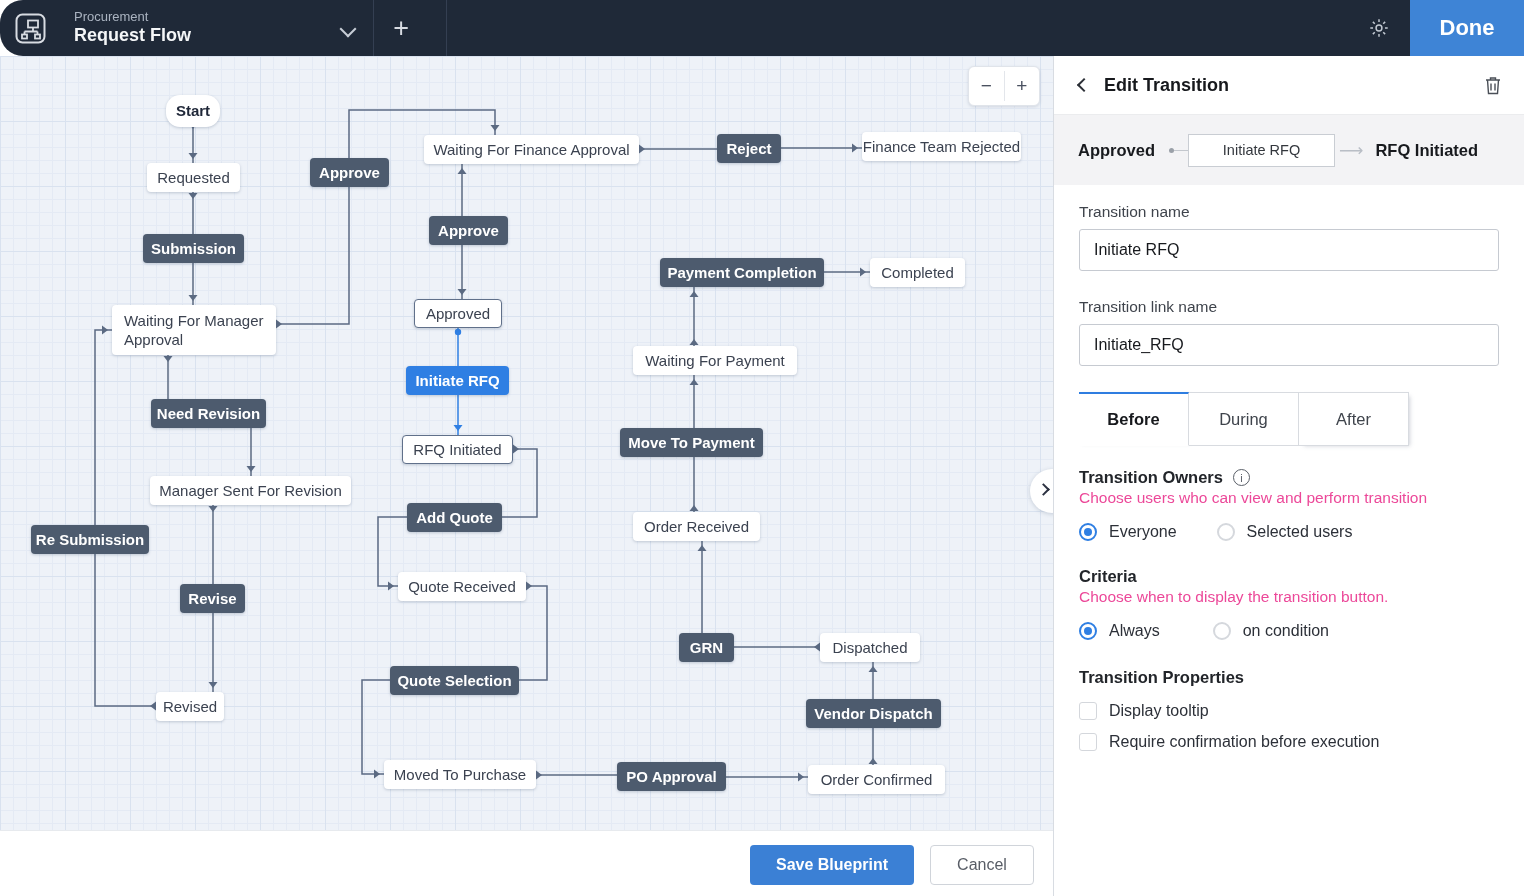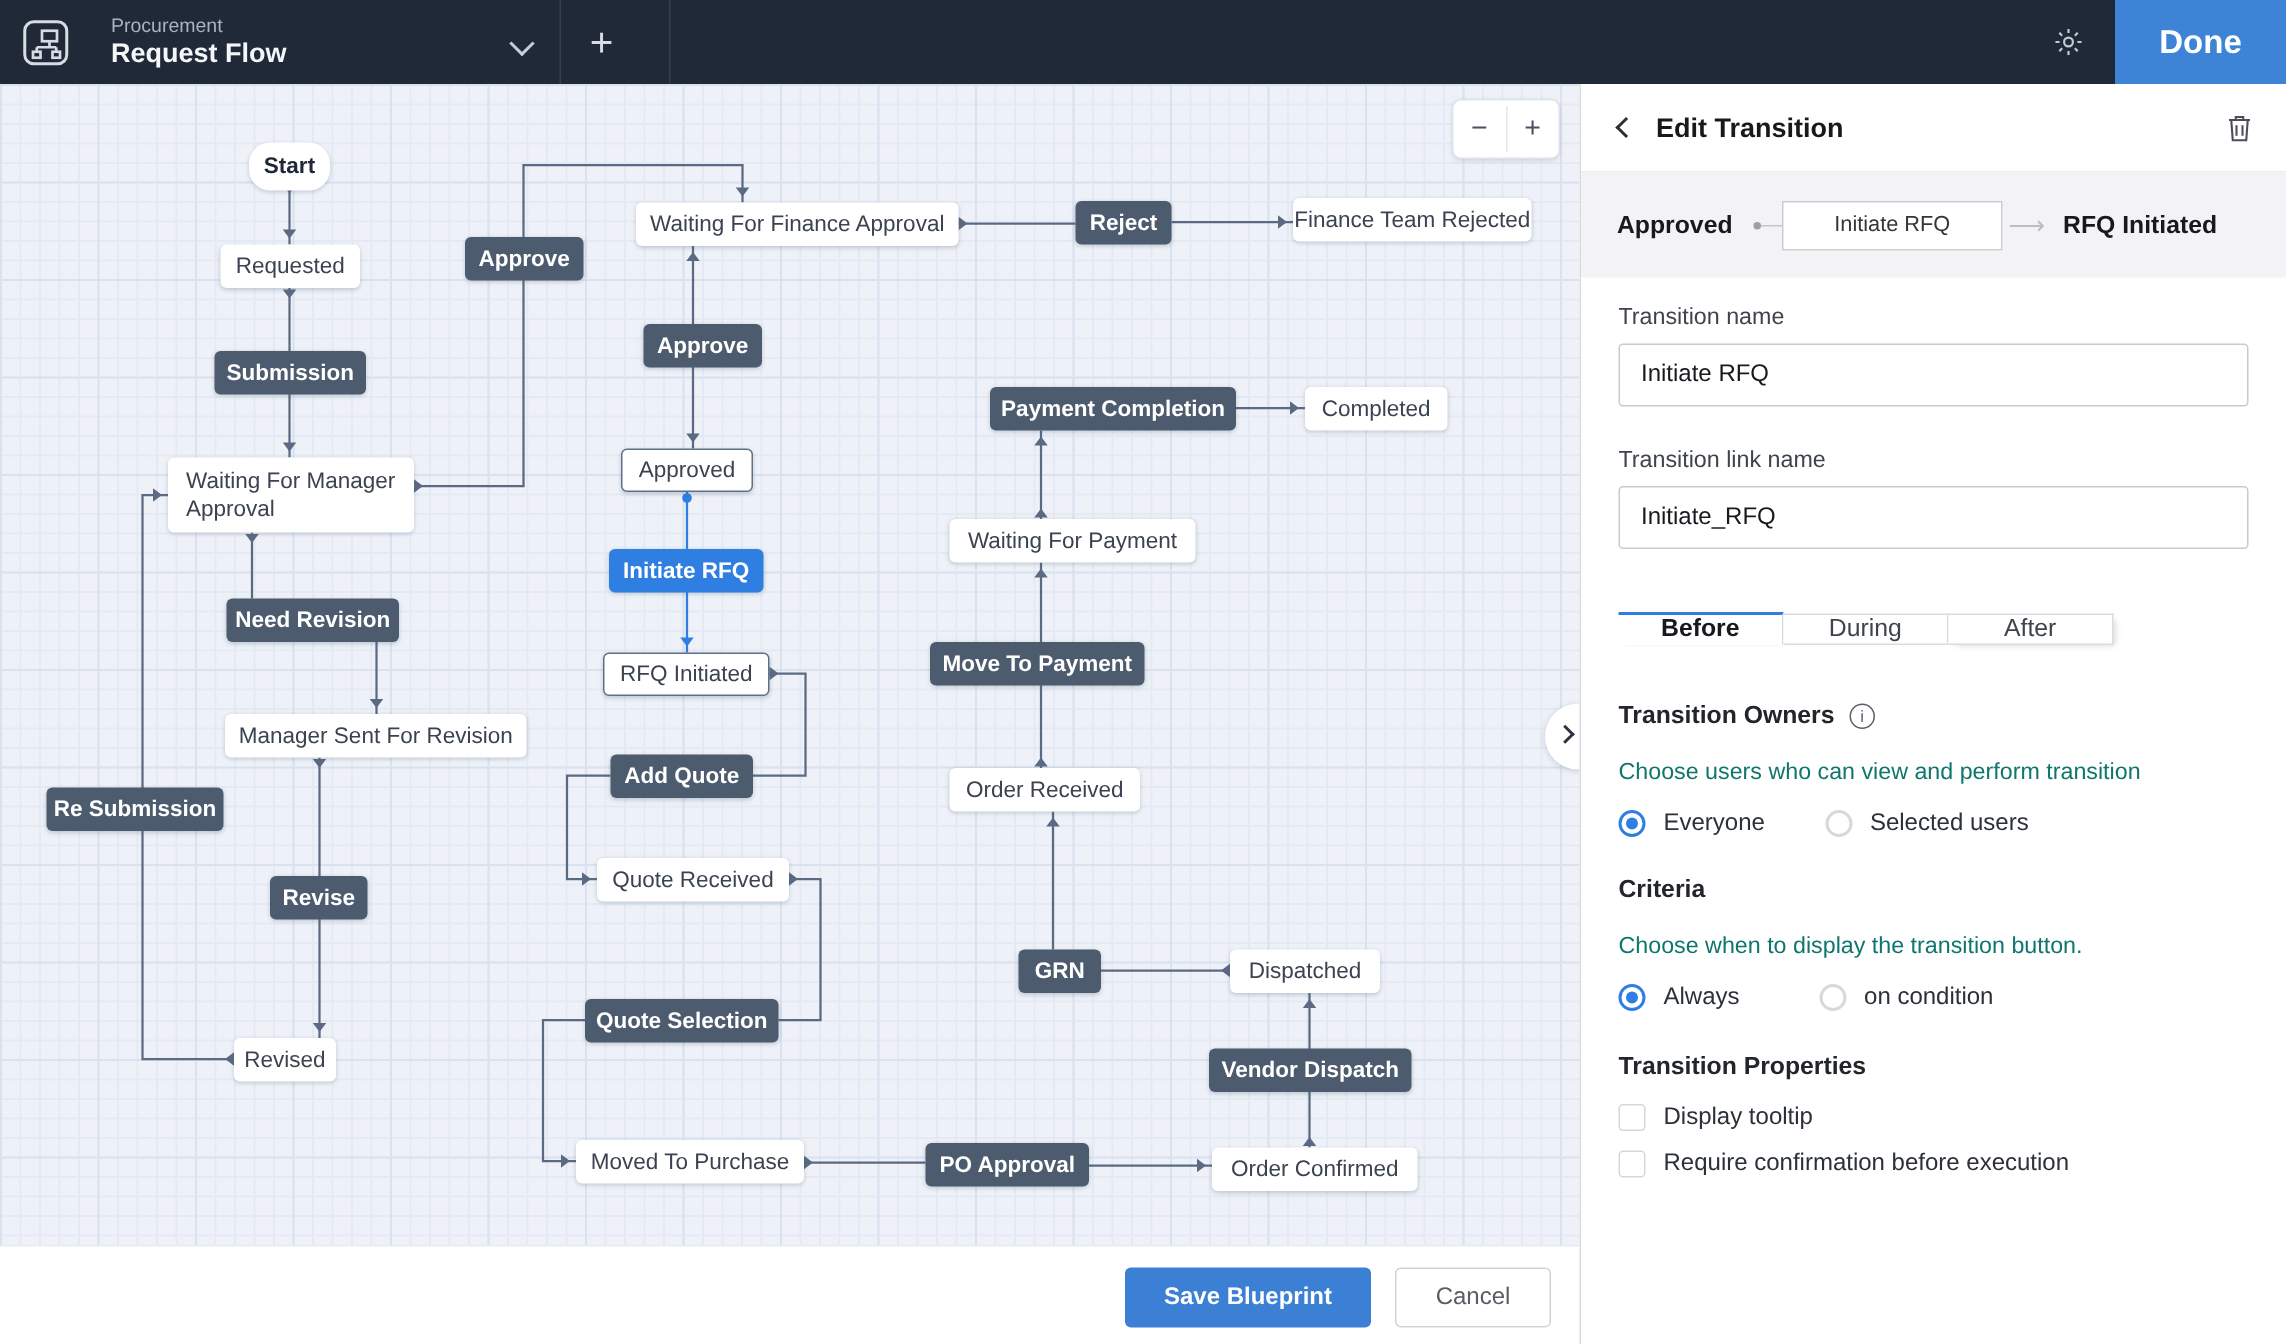--- a/index.html
+++ b/index.html
@@ -1,21 +1,21 @@
 <!DOCTYPE html>
 <html><head>
 <meta charset="utf-8">
 <style>
   * { margin:0; padding:0; box-sizing:border-box; }
   html,body { width:1524px; height:896px; overflow:hidden;
     font-family:"Liberation Sans", sans-serif; background:#fff; }
 
   
   .topbar { position:absolute; left:0; top:0; width:1524px; height:56px;
-    background:#1f2938; display:flex; align-items:center; z-index:30; }
+    background:#1f2938; display:flex; align-items:center; z-index:30;border-radius:23px; }
   .logo-box { width:31px; height:31px; margin-left:15px; flex:none; }
   .title-block { margin-left:28px; line-height:1.15; }
   .title-block .small { font-size:13px; color:#aab3c0; }
   .title-block .big { font-size:18px; color:#f4f6f8; font-weight:700; }
   .tb-chevron { margin-left:150px; width:14px; height:14px; position:relative; cursor:pointer; }
   .tb-chevron::before { content:""; position:absolute; left:1px; top:2px; width:10px; height:10px;
     border-right:2px solid #c7cdd6; border-bottom:2px solid #c7cdd6; transform:rotate(45deg); }
   .tb-divider { width:1px; height:56px; background:#343f52; margin-left:18px; }
   .tb-plus { width:54px; height:56px; color:#d7dbe2; font-size:27px; font-weight:300;
     display:flex; align-items:center; justify-content:center; cursor:pointer; }
@@ -88,34 +88,34 @@
   .pv-box { width:147px; height:33px; background:#fff; border:1px solid #c9cdd3; flex:none;
     display:flex; align-items:center; justify-content:center; font-size:14.5px; color:#33373d; }
   .pv-arrow { color:#b9bec6; font-size:17px; margin:0 12px 0 4px; flex:none; }
 
   .panel-body { padding:18px 26px 0 25px; }
   .field-label { font-size:15.5px; color:#3f444c; margin-bottom:8px; }
   .text-input { width:420px; height:42px; border:1px solid #c6cad1; border-radius:3px;
     font-size:16px; color:#17191d; padding:0 14px; font-family:inherit; background:#fff; }
   .field-gap { height:27px; }
 
-  .tabs { display:flex; margin-top:26px; height:54px;align-items:center; }
+  .tabs { display:flex; margin-top:26px; height:54px; }
   .tab { min-width:110px; padding:0 28px; display:flex; align-items:center; justify-content:center;
     font-size:16.5px; color:#3f444c; background:#fff; border:1px solid #d8dbe0; cursor:pointer;
     border-left:none; }
   .tab:first-child { border-left:1px solid #d8dbe0; }
   .tab.on { font-weight:700; color:#17191d; border-top:2px solid #2e7de0; border-bottom:1px solid #fff;
     border-left:none; box-shadow:2px 0 3px -1px rgba(120,130,150,.15); }
   .tab:last-child { box-shadow:3px 2px 4px -2px rgba(120,130,150,.35); }
 
   .sec-title { font-size:16.5px; font-weight:700; color:#22252a; display:flex; align-items:center; }
   .info-icon { width:17px; height:17px; border:1.2px solid #5a5f68; border-radius:50%;
     display:inline-flex; align-items:center; justify-content:center; font-size:11px;
     color:#5a5f68; margin-left:10px; font-weight:400; font-style:normal; }
-  .sec-desc { font-size:15.5px; color:#0f766e; margin-top:19px; }
+  .sec-desc { font-size:15.5px; color:#ec4899; margin-top:2px; }
   .choice-row { display:flex; align-items:center; margin-top:16px; }
   .radio { width:18px; height:18px; border-radius:50%; border:2px solid #d5d8dd; background:#fff;
     position:relative; cursor:pointer; flex:none; }
   .radio.on { border-color:#2f7fe3; }
   .radio.on::after { content:""; position:absolute; left:3px; top:3px; width:8px; height:8px;
     border-radius:50%; background:#2f7fe3; }
   .choice-label { font-size:16px; color:#2c3038; margin-left:12px; }
   .choice-gap { width:40px; }
   .checkbox-row { display:flex; align-items:center; margin-top:13px; }
   .checkbox { width:18px; height:18px; border:1.5px solid #d4d7dc; border-radius:3px; background:#fff;

